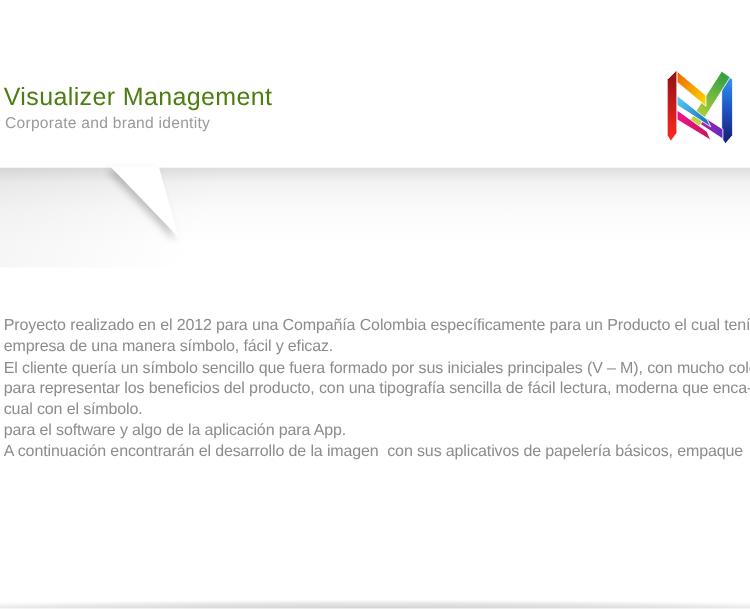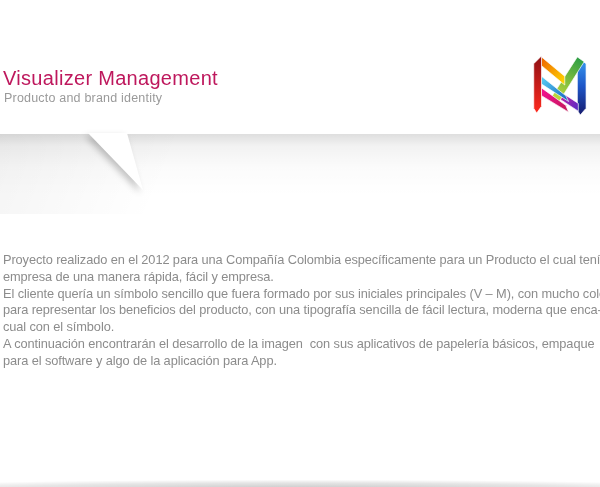--- a/index.html
+++ b/index.html
@@ -21,21 +21,21 @@
     position:absolute;left:0;top:0;width:600px;height:134px;
     background:#ffffff;
     z-index:2;
   }
   .title-block{position:absolute;left:3px;top:66px;}
   .page-title{
     margin:0;
     font-size:20px;
     font-weight:400;
     letter-spacing:0.3px;
-    color:#be185d;
+    color:#4d7c0f;
     line-height:24px;
   }
   .page-subtitle{
     margin:1px 0 0 1px;
     font-size:12.5px;
     color:#9a9a9a;
     letter-spacing:0.2px;
   }
   .logo{position:absolute;left:526px;top:50px;width:62px;height:70px;}
   
@@ -78,21 +78,21 @@
 </head>
 <body>
 
 <div class="page">
 
   <div class="corner-mark"></div>
 
   <header class="header">
     <div class="title-block">
       <h1 class="page-title">Visualizer Management</h1>
-      <div class="page-subtitle">Producto and brand identity</div>
+      <div class="page-subtitle">Corporate and brand identity</div>
     </div>
 
     <div class="logo">
       <svg width="62" height="70" viewBox="0 0 64 70" xmlns="http://www.w3.org/2000/svg">
         <defs>
           <linearGradient id="gradBlue" gradientUnits="userSpaceOnUse" x1="57" y1="6" x2="57" y2="66">
             <stop offset="0" stop-color="#39a1f4"></stop>
             <stop offset="0.5" stop-color="#1e56c8"></stop>
             <stop offset="1" stop-color="#161b6e"></stop>
           </linearGradient>
@@ -133,23 +133,23 @@
   </header>
 
   <div class="header-shadow"></div>
 
   <svg class="tail" width="64" height="62" viewBox="0 0 64 62" xmlns="http://www.w3.org/2000/svg">
     <polygon points="4,0 43,0 59,57"></polygon>
   </svg>
 
   <main class="content">
     <p class="line">Proyecto realizado en el 2012 para una Compañía Colombia específicamente para un Producto el cual tenía</p>
-    <p class="line">empresa de una manera rápida, fácil y empresa.</p>
+    <p class="line">empresa de una manera símbolo, fácil y eficaz.</p>
     <p class="line">El cliente quería un símbolo sencillo que fuera formado por sus iniciales principales (V – M), con mucho color</p>
     <p class="line">para representar los beneficios del producto, con una tipografía sencilla de fácil lectura, moderna que enca-</p>
     <p class="line">cual con el símbolo.</p>
+    <p class="line">para el software y algo de la aplicación para App.</p>
     <p class="line">A continuación encontrarán el desarrollo de la imagen  con sus aplicativos de papelería básicos, empaque</p>
-    <p class="line">para el software y algo de la aplicación para App.</p>
   </main>
 
   <div class="bottom-shadow"></div>
 
 </div>
 
 </body></html>

